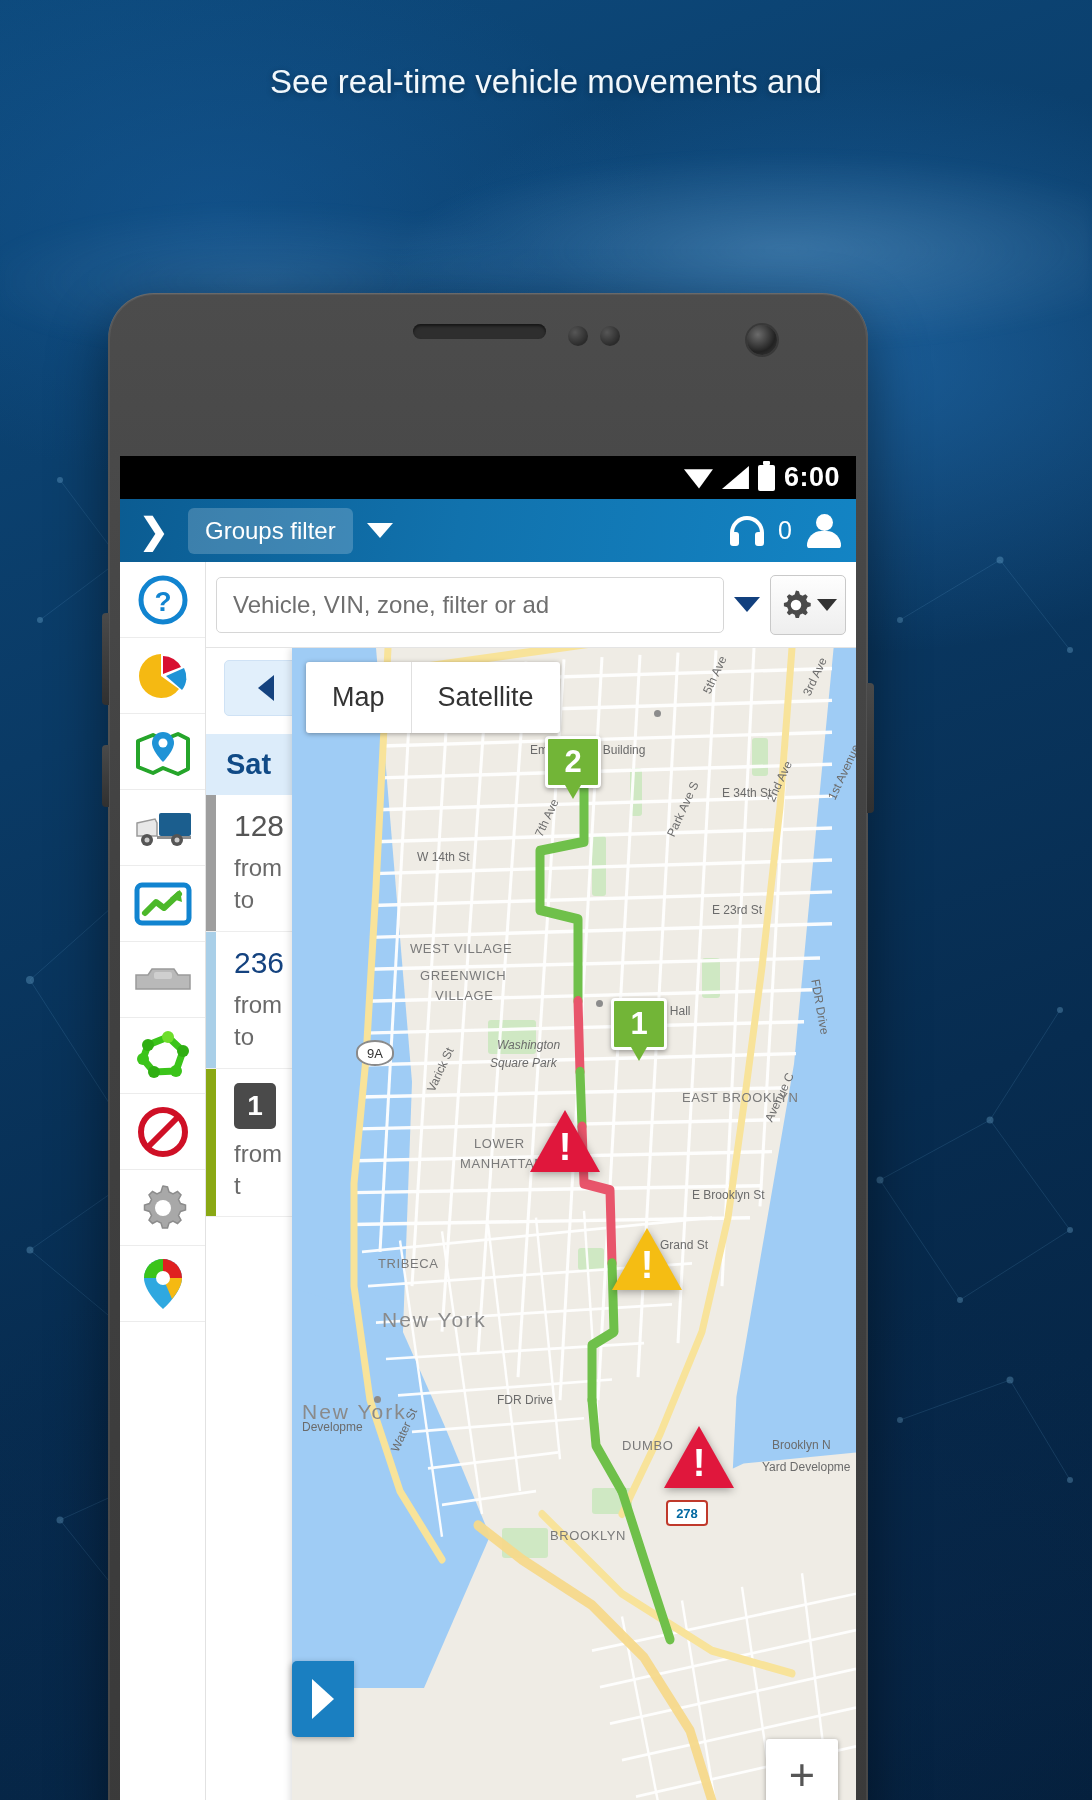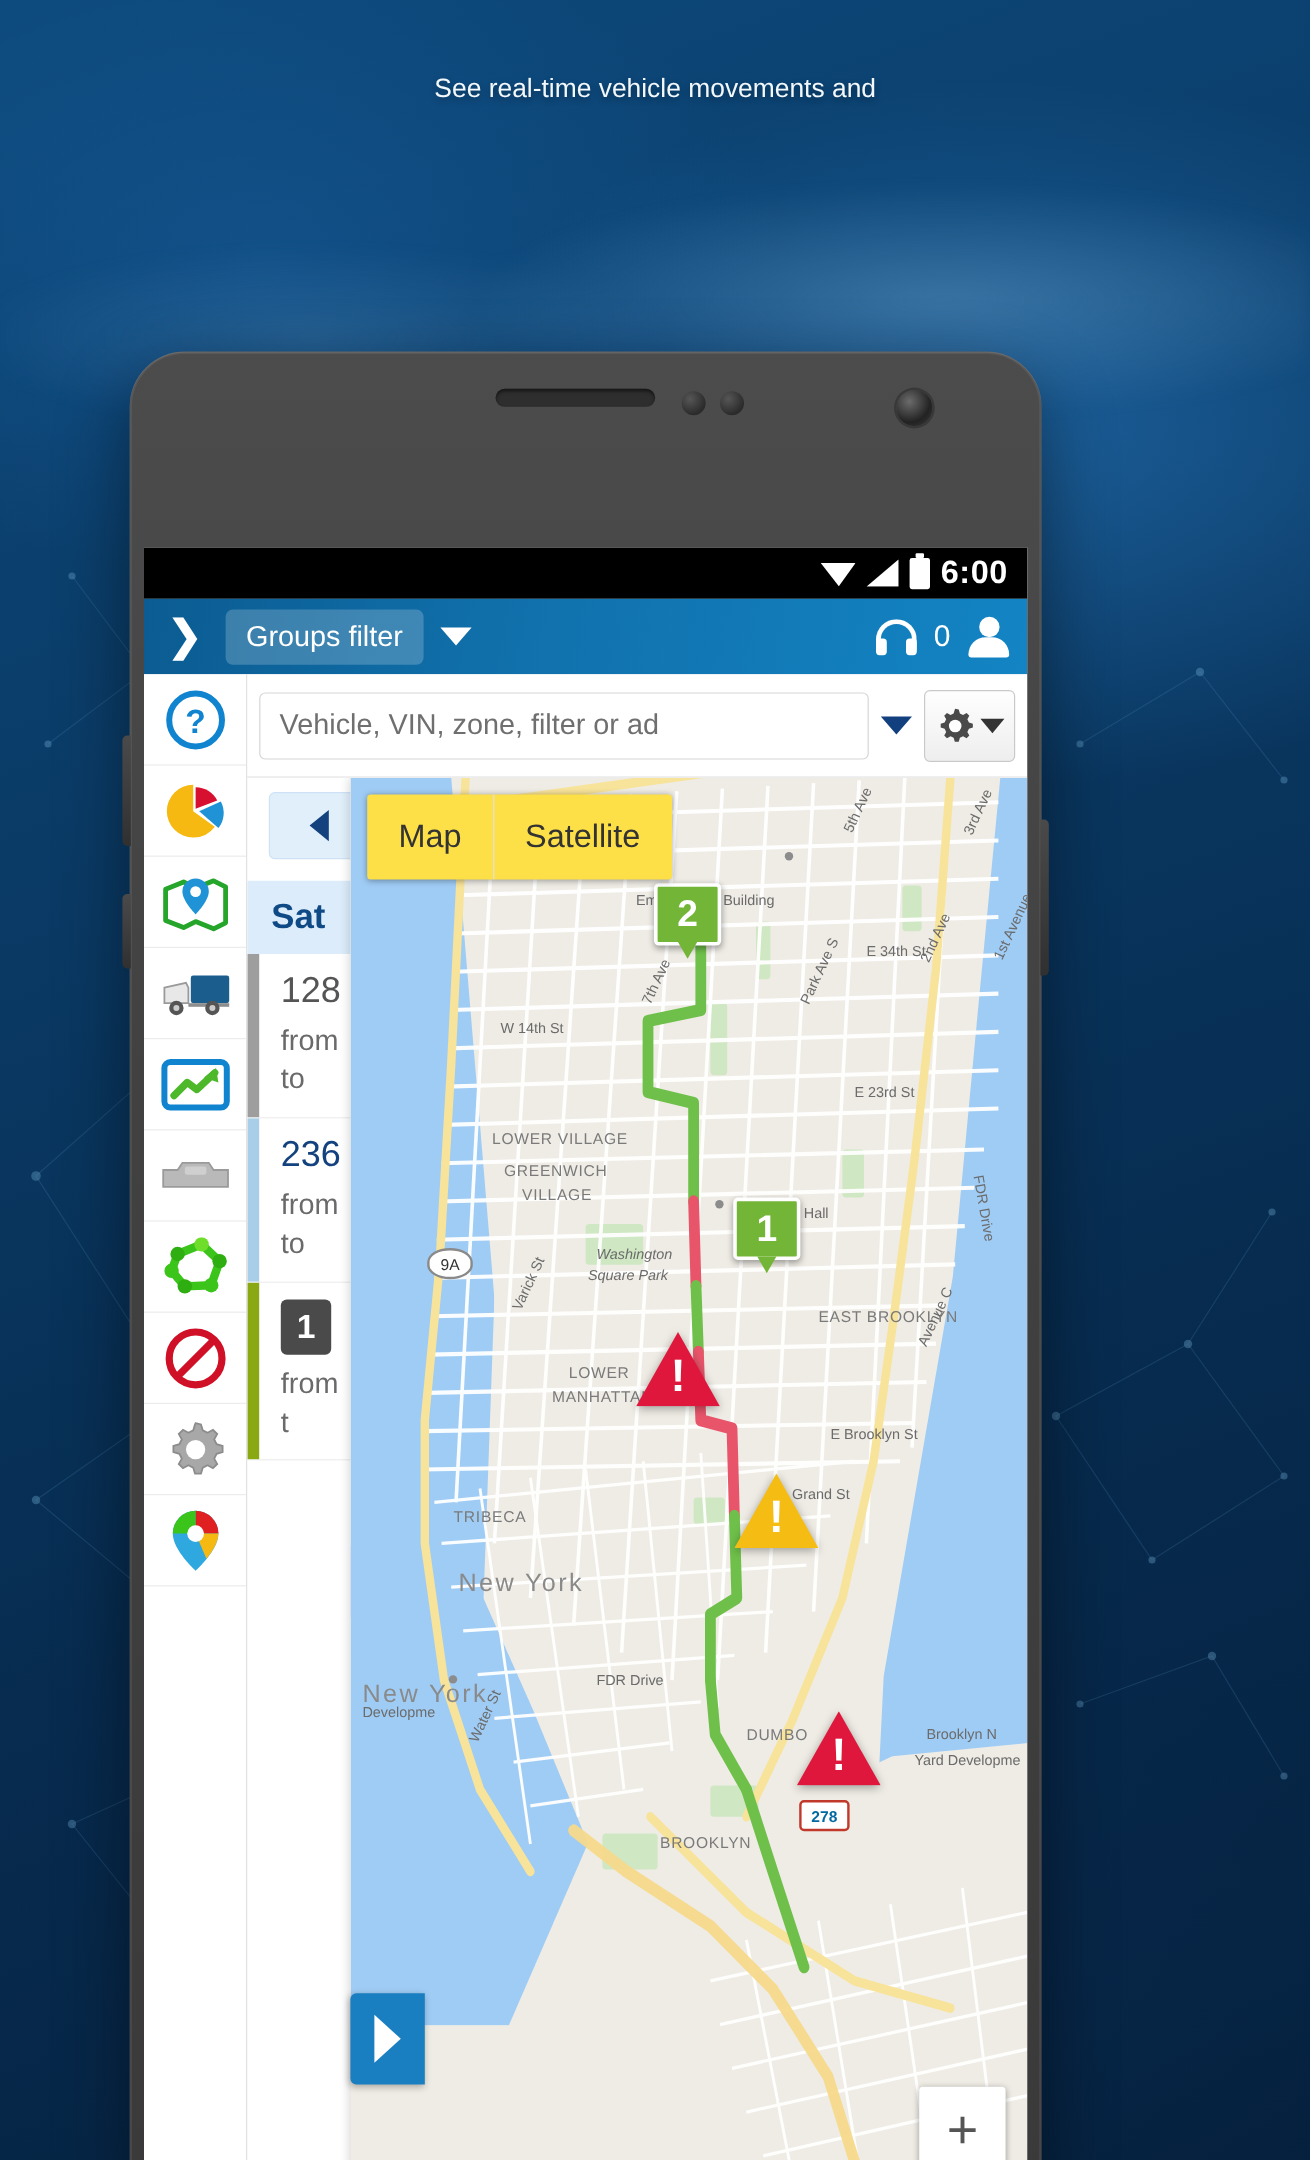--- a/index.html
+++ b/index.html
@@ -28,21 +28,21 @@
   }
   #bg .net { position:absolute; inset:0; opacity:.5; }
 
   
   .headline-wrap { position:absolute; top:44px; left:0; right:0; text-align:center; z-index:5; }
   .headline {
     color:#fff; font-size:45px; font-weight:bold; letter-spacing:.3px;
     text-shadow:0 2px 7px rgba(0,0,0,.38);
   }
   .subhead {
-    margin-top:16px; color:#f2f8fc; font-size:22px; line-height:1.31;
+    margin-top:16px; color:#f2f8fc; font-size:33px; line-height:1.31;
     font-weight:400; text-shadow:0 2px 6px rgba(0,0,0,.33);
   }
 
   
   #phone {
     position:absolute; left:108px; top:293px; width:760px; height:1540px;
     background:linear-gradient(180deg,#4c4c4c 0%, #414141 40%, #3a3a3a 100%);
     border-radius:46px 46px 28px 28px;
     box-shadow:0 22px 60px rgba(0,0,0,.45), inset 0 1px 0 rgba(255,255,255,.10);
     z-index:4;
@@ -210,21 +210,21 @@
   .park  { position:absolute; background:#cfe8c3; border-radius:3px; }
   .maplabel { position:absolute; font-size:12px; color:#6b6b6b; white-space:nowrap;
               font-family:"Liberation Sans", sans-serif; }
   .maplabel.big { font-size:21px; color:#8a8a8a; letter-spacing:2px; }
   .maplabel.area { font-size:13px; color:#7a7a7a; letter-spacing:.6px; }
   .maplabel.ital { font-style:italic; }
 
   
   .maptype {
     position:absolute; left:14px; top:14px; display:flex; z-index:9;
-    background:#fde047; border-radius:3px; box-shadow:0 1px 5px rgba(0,0,0,.35);
+    background:#ffffff; border-radius:3px; box-shadow:0 1px 5px rgba(0,0,0,.35);
     overflow:hidden;
   }
   .maptype div { padding:20px 26px; font-size:27px; color:#333; }
   .maptype .sep { padding:0; width:1px; background:#e0e0e0; }
 
   .stop {
     position:absolute; width:56px; height:52px; background:#72b537;
     border:3px solid #fff; border-radius:4px; color:#fff; font-size:31px;
     font-weight:bold; display:flex; align-items:center; justify-content:center;
     box-shadow:0 2px 5px rgba(0,0,0,.35);
@@ -615,21 +615,21 @@
               <div class="maplabel" style="left: 238px; top: 95px;">Empire State Building</div>
               <div class="maplabel" style="left: 430px; top: 138px;">E 34th St</div>
               <div class="maplabel" style="transform: rotate(-65deg); transform-origin: left top; left: 408px; top: 42px;">5th Ave</div>
               <div class="maplabel" style="transform: rotate(-65deg); transform-origin: left top; left: 508px; top: 44px;">3rd Ave</div>
               <div class="maplabel" style="transform: rotate(-65deg); transform-origin: left top; left: 533px; top: 148px;">1st Avenue</div>
               <div class="maplabel" style="transform: rotate(-65deg); transform-origin: left top; left: 472px; top: 150px;">2nd Ave</div>
               <div class="maplabel" style="transform: rotate(-65deg); transform-origin: left top; left: 240px; top: 185px;">7th Ave</div>
               <div class="maplabel" style="left: 125px; top: 202px;">W 14th St</div>
               <div class="maplabel" style="transform: rotate(-65deg); transform-origin: left top; left: 372px; top: 185px;">Park Ave S</div>
               <div class="maplabel" style="left: 420px; top: 255px;">E 23rd St</div>
-              <div class="maplabel area" style="left: 118px; top: 293px;">LOWER VILLAGE</div>
+              <div class="maplabel area" style="left: 118px; top: 293px;">WEST VILLAGE</div>
               <div class="maplabel area" style="left: 128px; top: 320px;">GREENWICH</div>
               <div class="maplabel area" style="left: 143px; top: 340px;">VILLAGE</div>
               <div class="maplabel" style="left: 330px; top: 356px;">Webster Hall</div>
               <div class="maplabel ital" style="left: 205px; top: 390px;">Washington</div>
               <div class="maplabel ital" style="left: 198px; top: 408px;">Square Park</div>
               <div class="maplabel area" style="left: 390px; top: 442px;">EAST BROOKLYN</div>
               <div class="maplabel" style="transform: rotate(80deg); transform-origin: left top; left: 530px; top: 330px;">FDR Drive</div>
               <div class="maplabel" style="transform: rotate(-65deg); transform-origin: left top; left: 470px; top: 470px;">Avenue C</div>
               <div class="maplabel area" style="left: 182px; top: 488px;">LOWER</div>
               <div class="maplabel area" style="left: 168px; top: 508px;">MANHATTAN</div>

